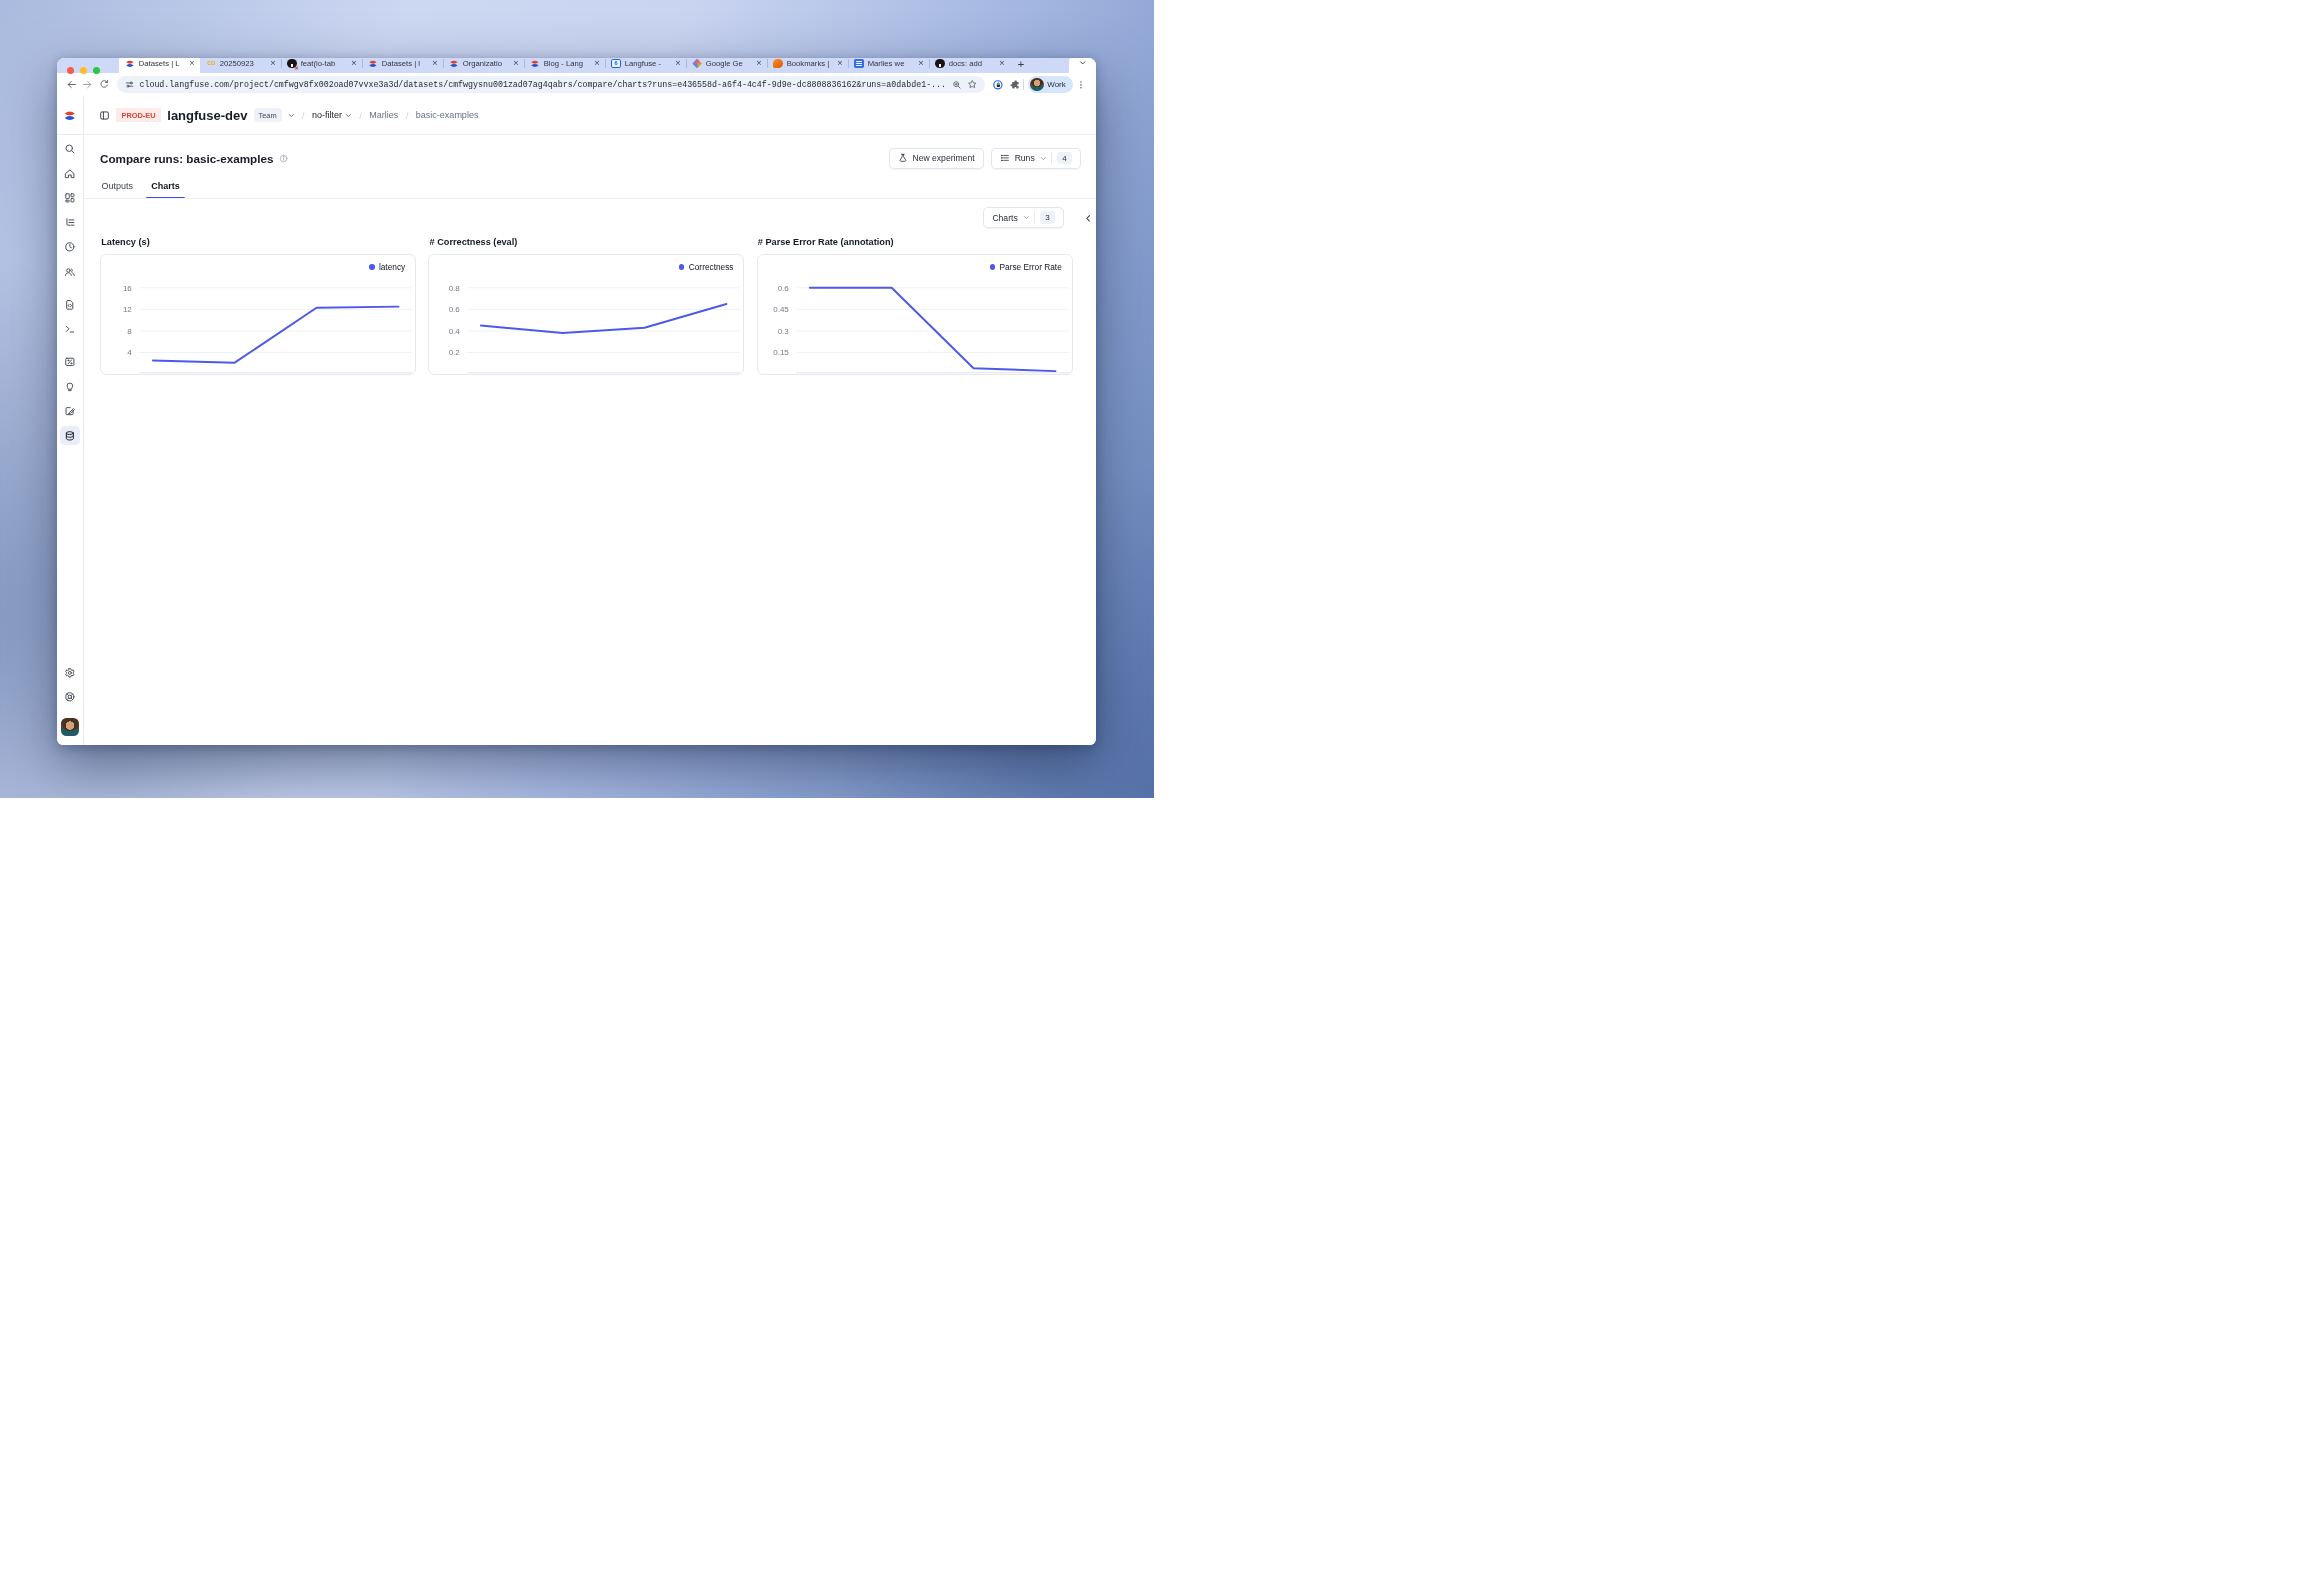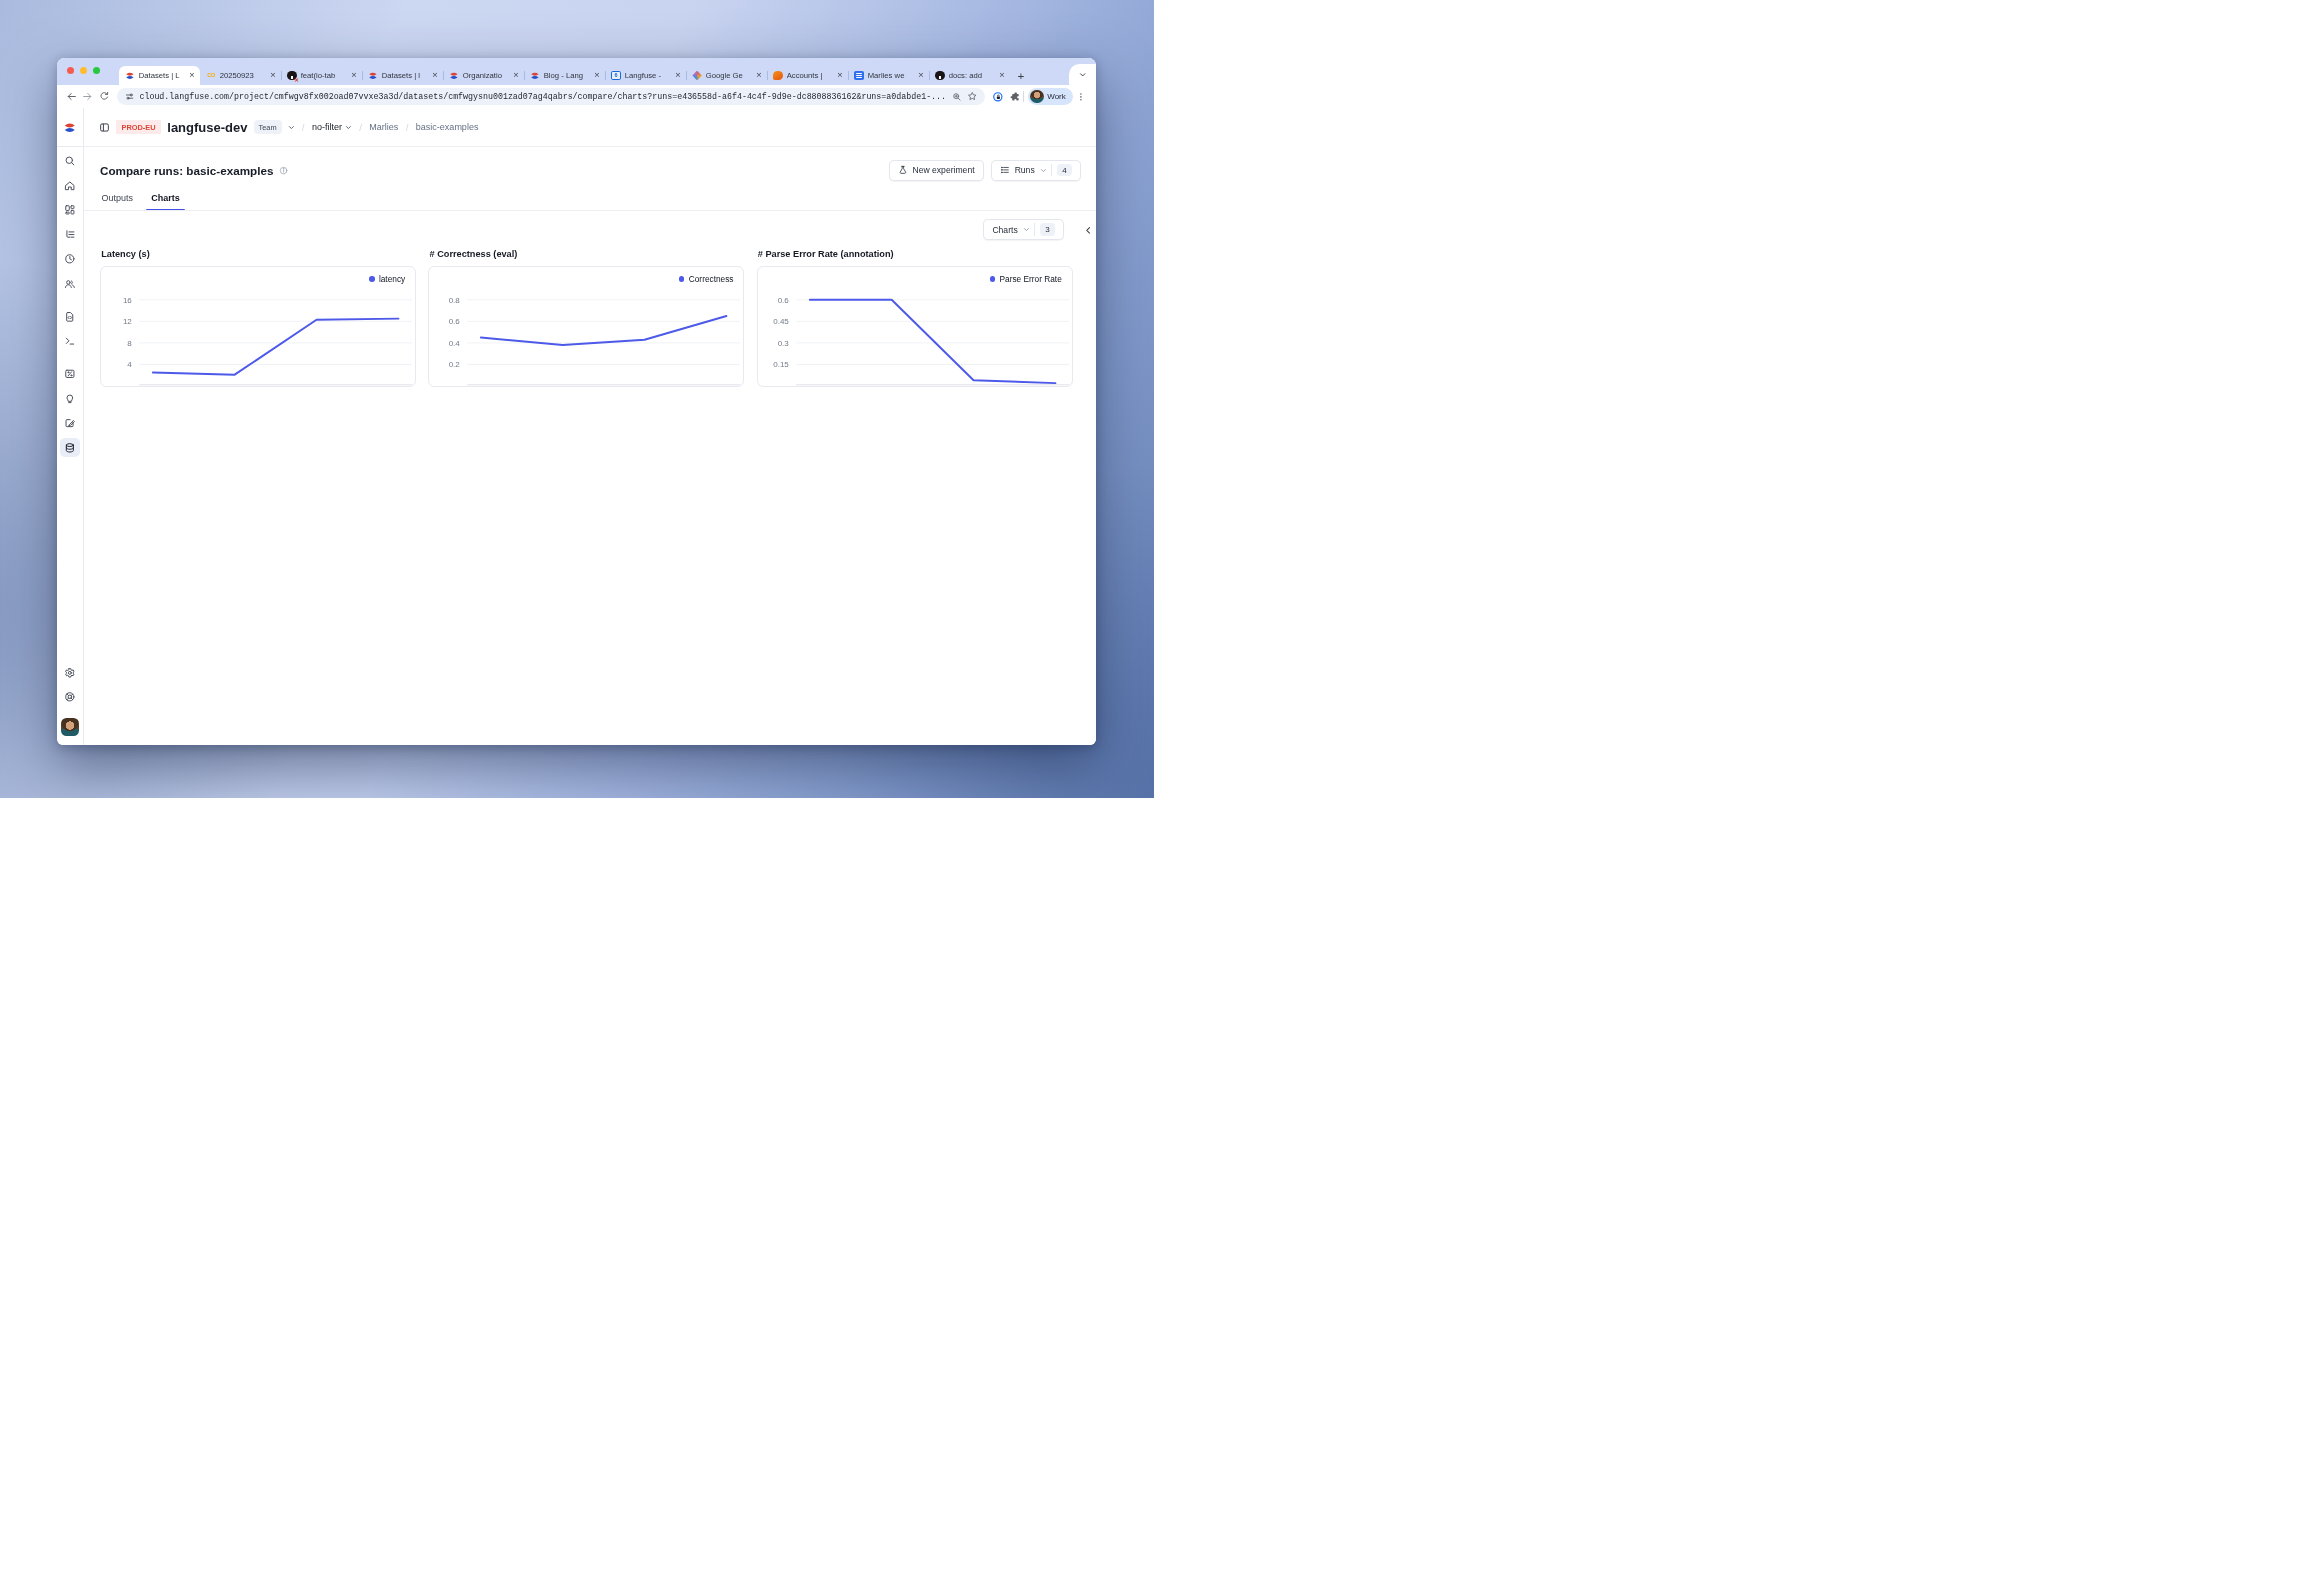--- a/index.html
+++ b/index.html
@@ -15,21 +15,21 @@
   }
 
   .window{
     position:absolute; left:57px; top:58px; width:1039px; height:687px;
     border-radius:7.4px 7.4px 6.2px 6.2px; overflow:hidden; background:#fff;
     box-shadow:0 21px 55px rgba(18,32,66,.5), 0 2.5px 11px rgba(18,32,66,.28);
     display:flex; flex-direction:column;
   }
 
   
-  .tabstrip{ position:relative; height:27px; background:#cdd9f7; display:flex; align-items:flex-end; padding-left:62px; flex:none;}
+  .tabstrip{ position:relative; height:15px; background:#cdd9f7; display:flex; align-items:flex-end; padding-left:62px; flex:none;}
   .traffic{ position:absolute; left:9.8px; top:8.6px; display:flex; gap:5.5px; }
   .tl{ width:7.4px; height:7.4px; border-radius:50%; display:inline-block; }
   .tl.red{ background:#f55c4f; } .tl.yellow{ background:#febc2e; } .tl.green{ background:#28c840; }
 
   .tabs{ display:flex; align-items:flex-end; height:24.6px; }
   .tab{ position:relative; width:81px; height:19px; display:flex; align-items:center; gap:3.7px; padding:0 4.3px 0 6.2px; border-radius:6.2px 6.2px 0 0; flex:none; cursor:default;}
   .tab.active{ background:#fff; }
   .tab:not(.active)+.tab:not(.active)::before{ content:''; position:absolute; left:0; top:4.9px; bottom:4.9px; width:0.6px; background:#a9bbe3; }
   .tab .ttl{ flex:1; font-size:7.7px; color:#30353c; white-space:nowrap; overflow:hidden; }
   .tab .close{ font-size:9.2px; color:#42464d; line-height:1; padding:0 1.2px; }
@@ -190,21 +190,21 @@
             <span class="ttl">Langfuse -</span>
             <span class="close">×</span>
           </div>
           <div class="tab">
             <span class="fv gem"></span>
             <span class="ttl">Google Ge</span>
             <span class="close">×</span>
           </div>
           <div class="tab">
             <span class="fv aws"></span>
-            <span class="ttl">Accounts |</span>
+            <span class="ttl">Bookmarks |</span>
             <span class="close">×</span>
           </div>
           <div class="tab">
             <span class="fv doc">
               <i></i>
               <i></i>
               <i></i>
             </span>
             <span class="ttl">Marlies we</span>
             <span class="close">×</span>

